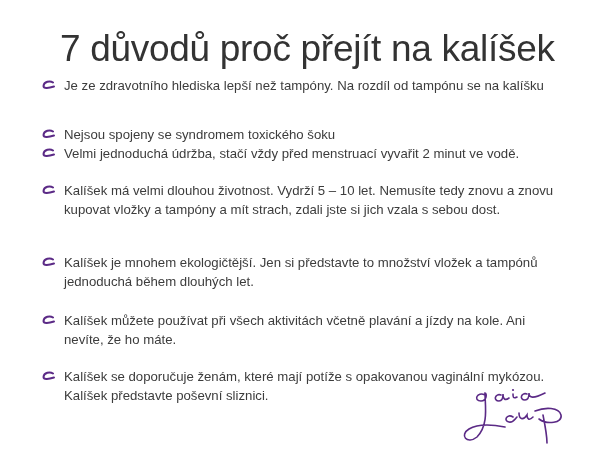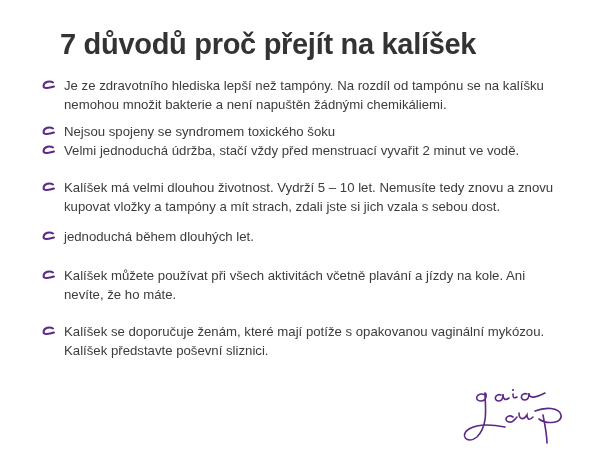--- a/index.html
+++ b/index.html
@@ -1,60 +1,60 @@
 <!DOCTYPE html>
 <html><head>
 <meta charset="utf-8">
 <style>
   html, body { margin:0; padding:0; }
   body { width:600px; height:450px; background:#ffffff; position:relative; overflow:hidden;
          font-family:"Liberation Sans", "DejaVu Sans", sans-serif; color:#3a3a3a; }
-  .title { position:absolute; left:60px; top:28px; font-size:29px; font-weight:bold; color:#333333;
+  .title { position:absolute; left:60px; top:28px; font-size:37px; font-weight:normal; color:#333333;
            letter-spacing:-0.3px; white-space:nowrap; }
   .list { position:absolute; left:42px; top:76px; width:555px; margin:0; padding:0; list-style:none; }
   .item { position:relative; padding-left:22px; font-size:13.2px; line-height:19px; color:#3c3c3c; }
   .bullet { position:absolute; left:0; top:4px; width:14px; height:10px; }
   .logo { position:absolute; left:455px; top:385px; width:125px; height:62px; }
 </style>
 </head>
 <body>
 
 <div class="title">7 důvodů proč přejít na kalíšek</div>
 
 <ul class="list">
-  <li class="item" style="margin-bottom:8px;">
+  <li class="item" style="margin-bottom:30px;">
     <svg class="bullet" viewBox="0 0 14 10">
         <path d="M11 2.5 C8 0.5 2 1.5 1.5 6 C1.5 8.5 6 8.5 12 6.5" fill="none" stroke="#5b2a86" stroke-width="2" stroke-linecap="round"></path>
       </svg>
     <div>Je ze zdravotního hlediska lepší než tampóny. Na rozdíl od tampónu se na kalíšku</div>
-    <div>nemohou množit bakterie a není napuštěn žádnými chemikáliemi.</div>
   </li>
   <li class="item" style="">
     <svg class="bullet" viewBox="0 0 14 10">
         <path d="M11 2.5 C8 0.5 2 1.5 1.5 6 C1.5 8.5 6 8.5 12 6.5" fill="none" stroke="#5b2a86" stroke-width="2" stroke-linecap="round"></path>
       </svg>
     <div>Nejsou spojeny se syndromem toxického šoku</div>
   </li>
   <li class="item" style="margin-bottom:18px;">
     <svg class="bullet" viewBox="0 0 14 10">
         <path d="M11 2.5 C8 0.5 2 1.5 1.5 6 C1.5 8.5 6 8.5 12 6.5" fill="none" stroke="#5b2a86" stroke-width="2" stroke-linecap="round"></path>
       </svg>
     <div>Velmi jednoduchá údržba, stačí vždy před menstruací vyvařit 2 minut ve vodě.</div>
   </li>
-  <li class="item" style="margin-bottom:11px;">
+  <li class="item" style="margin-bottom:34px;">
     <svg class="bullet" viewBox="0 0 14 10">
         <path d="M11 2.5 C8 0.5 2 1.5 1.5 6 C1.5 8.5 6 8.5 12 6.5" fill="none" stroke="#5b2a86" stroke-width="2" stroke-linecap="round"></path>
       </svg>
     <div>Kalíšek má velmi dlouhou životnost. Vydrží 5 – 10 let. Nemusíte tedy znovu a znovu</div>
     <div>kupovat vložky a tampóny a mít strach, zdali jste si jich vzala s sebou dost.</div>
   </li>
   <li class="item" style="margin-bottom:18px;">
     <svg class="bullet" viewBox="0 0 14 10">
         <path d="M11 2.5 C8 0.5 2 1.5 1.5 6 C1.5 8.5 6 8.5 12 6.5" fill="none" stroke="#5b2a86" stroke-width="2" stroke-linecap="round"></path>
       </svg>
+    <div>Kalíšek je mnohem ekologičtější. Jen si představte to množství vložek a tampónů</div>
     <div>jednoduchá během dlouhých let.</div>
   </li>
   <li class="item" style="margin-bottom:18px;margin-top:20px;">
     <svg class="bullet" viewBox="0 0 14 10">
         <path d="M11 2.5 C8 0.5 2 1.5 1.5 6 C1.5 8.5 6 8.5 12 6.5" fill="none" stroke="#5b2a86" stroke-width="2" stroke-linecap="round"></path>
       </svg>
     <div>Kalíšek můžete používat při všech aktivitách včetně plavání a jízdy na kole. Ani</div>
     <div>nevíte, že ho máte.</div>
   </li>
   <li class="item">

